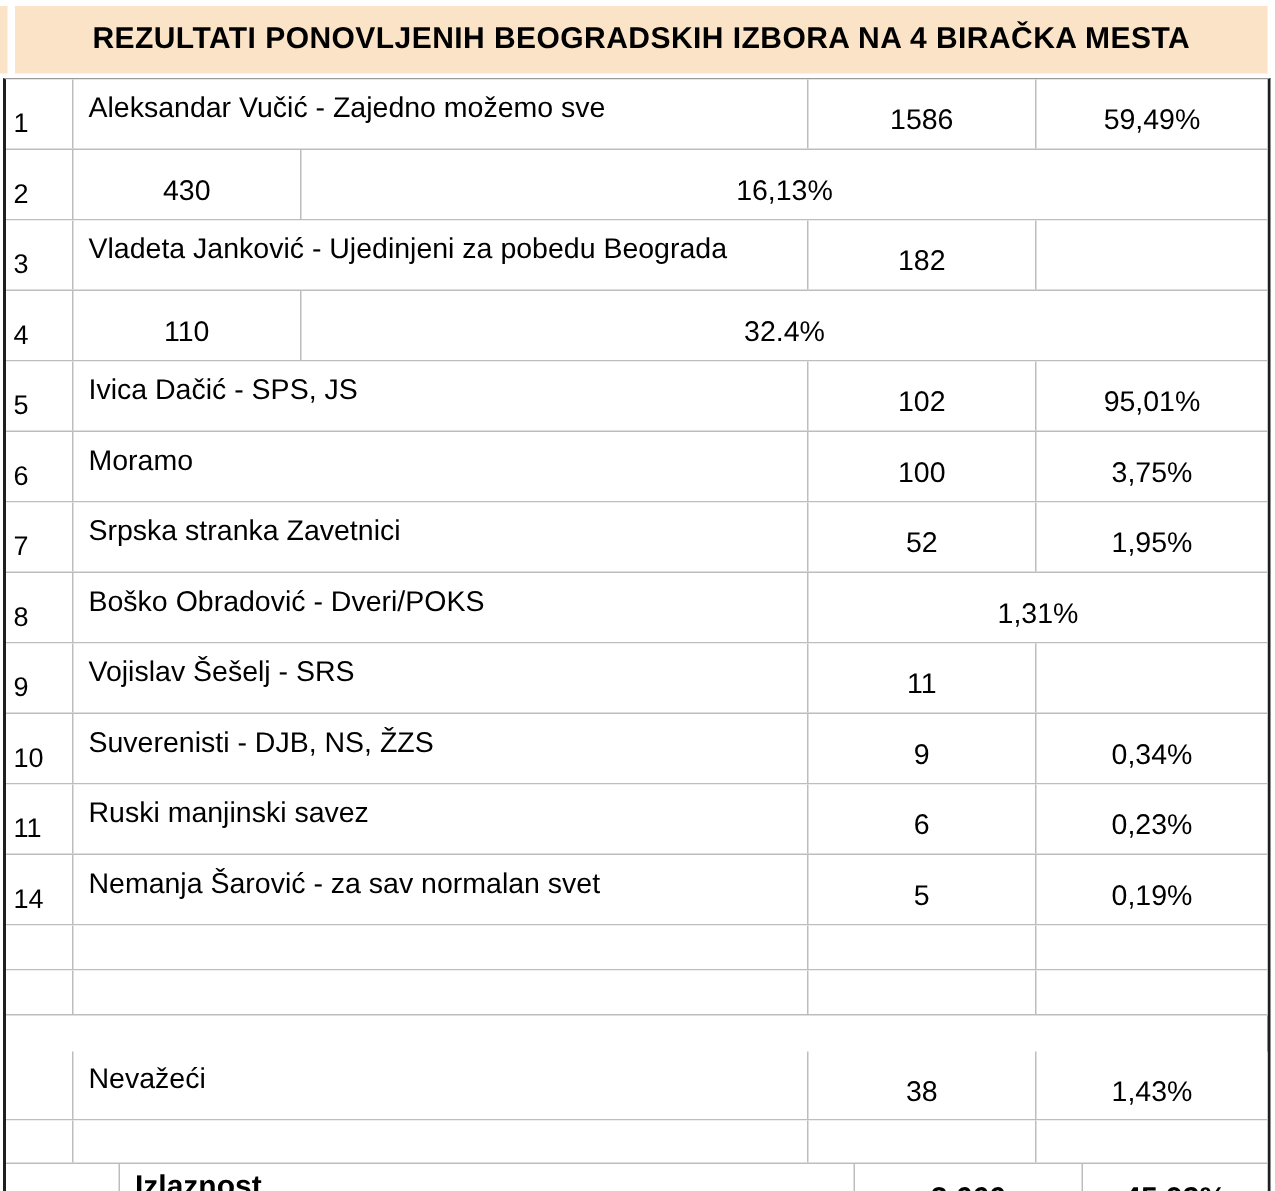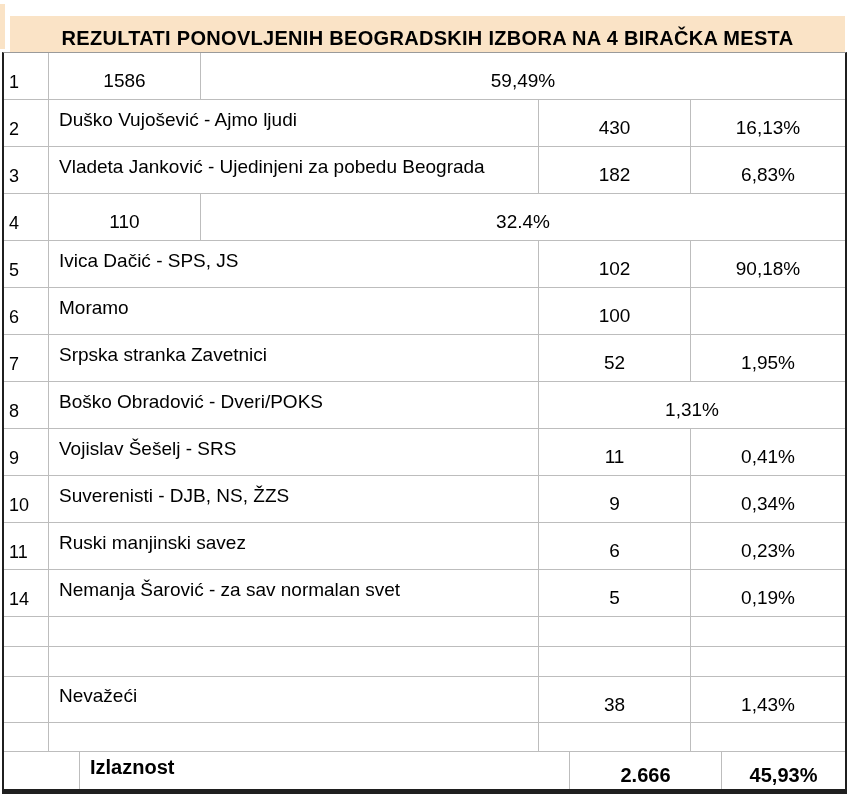--- a/index.html
+++ b/index.html
@@ -15,21 +15,21 @@
     width:850px;height:794px;overflow:hidden;
   }
   .page{position:relative;width:850px;height:794px;background:#fff;}
 
   
   .banner-sliver{
     position:absolute;left:0;top:4px;width:5px;height:45px;
     background:var(--banner-bg);
   }
   .banner{
-    position:absolute;left:10px;top:16px;width:835px;height:45px;
+    position:absolute;left:10px;top:4px;width:835px;height:45px;
     background:var(--banner-bg);
     display:flex;align-items:center;justify-content:center;
   }
   .banner .title{
     font-weight:bold;font-size:20px;letter-spacing:0.3px;white-space:nowrap;
   }
 
   
   .grid{
     position:absolute;left:2px;top:52px;width:845px;
@@ -41,21 +41,21 @@
   }
   .row{
     display:flex;width:100%;
     border-bottom:1px solid var(--grid-line);
     background:#fff;
   }
   .row:last-child{border-bottom:none;padding-left:31px;}
   .row.kind-candidate{height:47px;}
   .row.kind-blank{height:30px;}
   .row.kind-blank-small{height:29px;}
-  .row.kind-invalid{height:46px;}
+  .row.kind-invalid{height:46px;margin-top:24px;}
   .row.kind-turnout{height:37px;}
   .cell{
     display:flex;overflow:hidden;
     font-size:19px;line-height:1.05;
   }
   .cell-rank{
     width:45px;flex:0 0 45px;
     border-right:1px solid var(--grid-line);
     align-items:flex-end;justify-content:flex-start;
     padding:0 0 7px 5px;font-size:18px;
@@ -86,67 +86,66 @@
 
   <div class="banner-sliver"></div>
 
   <div class="banner">
     <div class="title">REZULTATI PONOVLJENIH BEOGRADSKIH IZBORA NA 4 BIRAČKA MESTA</div>
   </div>
 
   <div class="grid" id="results-table">
       <div class="row kind-candidate">
         <div class="cell cell-rank">1</div>
+        <div class="cell cell-name">Aleksandar Vučić - Zajedno možemo sve</div>
         <div class="cell cell-votes">1586</div>
         <div class="cell cell-percent">59,49%</div>
       </div>
       <div class="row kind-candidate">
         <div class="cell cell-rank">2</div>
-        <div class="cell cell-name">Duško Vujošević - Ajmo ljudi</div>
         <div class="cell cell-votes">430</div>
         <div class="cell cell-percent">16,13%</div>
       </div>
       <div class="row kind-candidate">
         <div class="cell cell-rank">3</div>
         <div class="cell cell-name">Vladeta Janković - Ujedinjeni za pobedu Beograda</div>
         <div class="cell cell-votes">182</div>
-        <div class="cell cell-percent">6,83%</div>
       </div>
       <div class="row kind-candidate">
         <div class="cell cell-rank">4</div>
         <div class="cell cell-votes">110</div>
         <div class="cell cell-percent">32.4%</div>
       </div>
       <div class="row kind-candidate">
         <div class="cell cell-rank">5</div>
         <div class="cell cell-name">Ivica Dačić - SPS, JS</div>
         <div class="cell cell-votes">102</div>
-        <div class="cell cell-percent">90,18%</div>
+        <div class="cell cell-percent">95,01%</div>
       </div>
       <div class="row kind-candidate">
         <div class="cell cell-rank">6</div>
         <div class="cell cell-name">Moramo</div>
         <div class="cell cell-votes">100</div>
+        <div class="cell cell-percent">3,75%</div>
       </div>
       <div class="row kind-candidate">
         <div class="cell cell-rank">7</div>
         <div class="cell cell-name">Srpska stranka Zavetnici</div>
         <div class="cell cell-votes">52</div>
         <div class="cell cell-percent">1,95%</div>
       </div>
       <div class="row kind-candidate">
         <div class="cell cell-rank">8</div>
         <div class="cell cell-name">Boško Obradović - Dveri/POKS</div>
         <div class="cell cell-percent">1,31%</div>
       </div>
       <div class="row kind-candidate">
         <div class="cell cell-rank">9</div>
         <div class="cell cell-name">Vojislav Šešelj - SRS</div>
         <div class="cell cell-votes">11</div>
-        <div class="cell cell-percent">0,41%</div>
       </div>
       <div class="row kind-candidate">
         <div class="cell cell-rank">10</div>
         <div class="cell cell-name">Suverenisti - DJB, NS, ŽZS</div>
         <div class="cell cell-votes">9</div>
         <div class="cell cell-percent">0,34%</div>
       </div>
       <div class="row kind-candidate">
         <div class="cell cell-rank">11</div>
         <div class="cell cell-name">Ruski manjinski savez</div>

